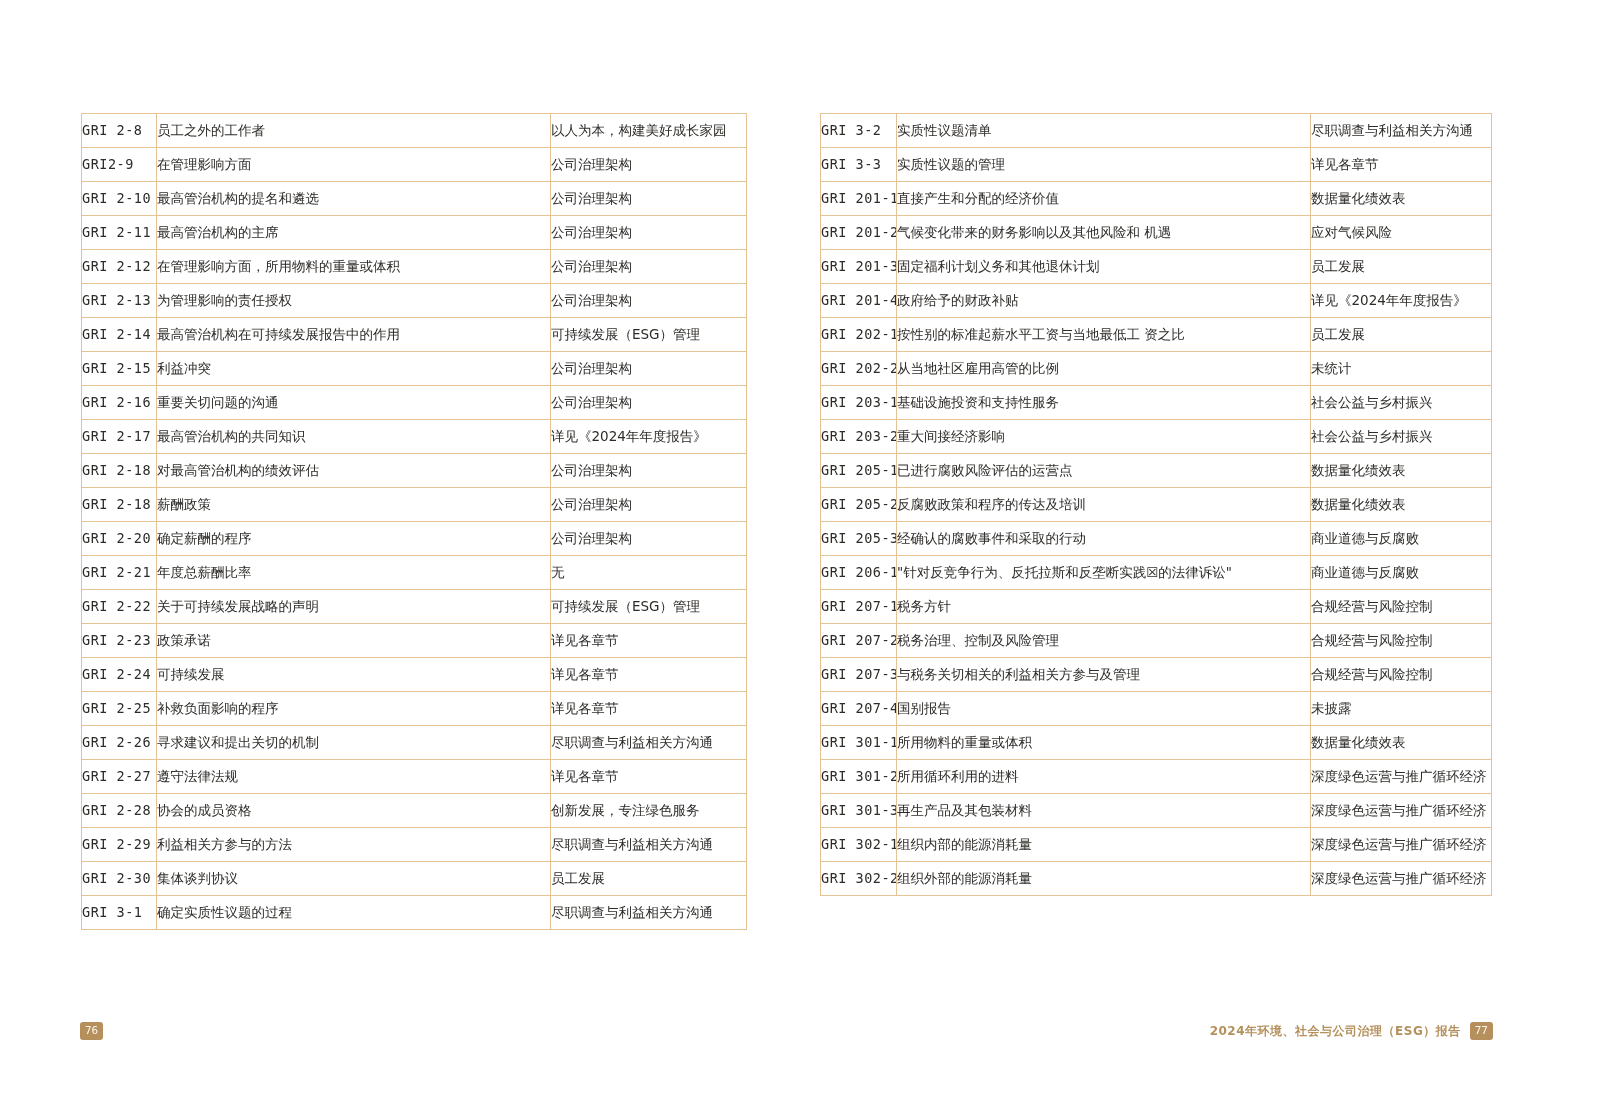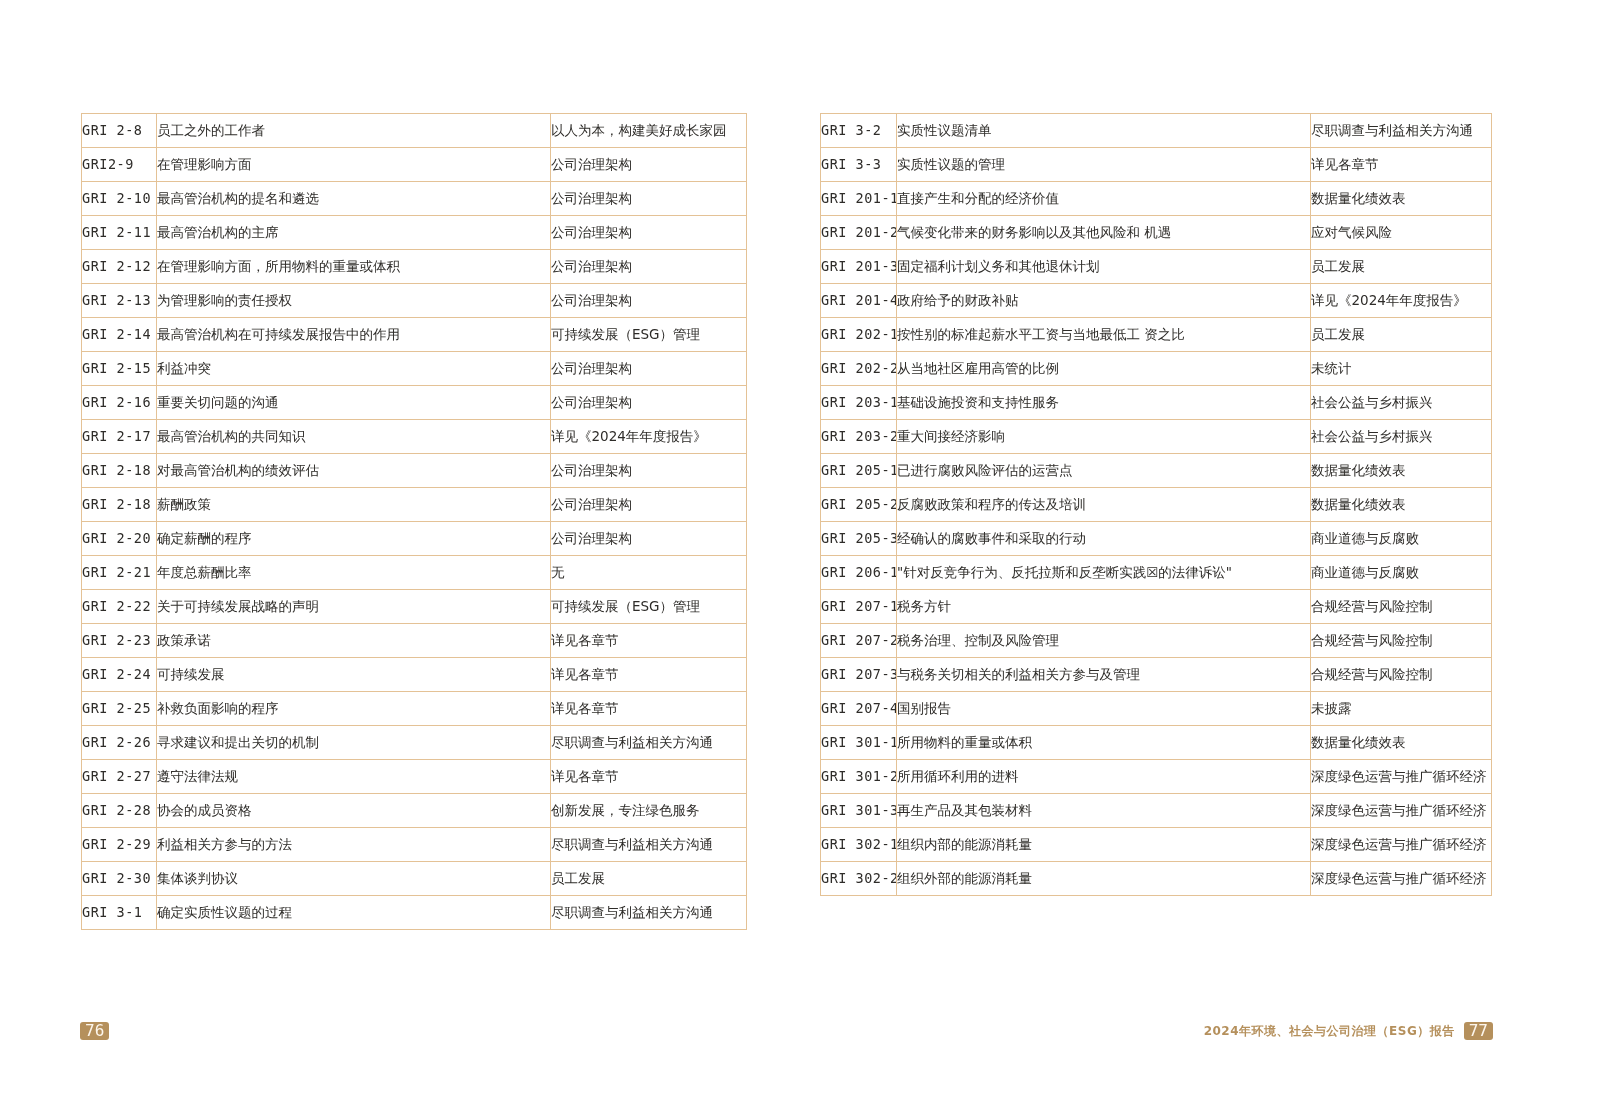--- a/index.html
+++ b/index.html
@@ -38,21 +38,21 @@
     padding-left: 9px;
     letter-spacing: 0.5px;
   }
   td.c1 { padding-left: 27px; }
   td.c2 { padding-left: 14px; }
   .page-badge {
     position: absolute;
     background: #b5905c;
     color: #fdf6ec;
     font-family: "DejaVu Sans Mono", monospace;
-    font-size: 16px;
+    font-size: 11px;
     line-height: 16px;
     height: 16px;
     min-width: 13px;
     text-align: center;
     padding: 1px 5px;
     border-radius: 3px;
   }
   #badge-left { left: 80px; top: 1022px; }
   #footer-right {
     position: absolute;

